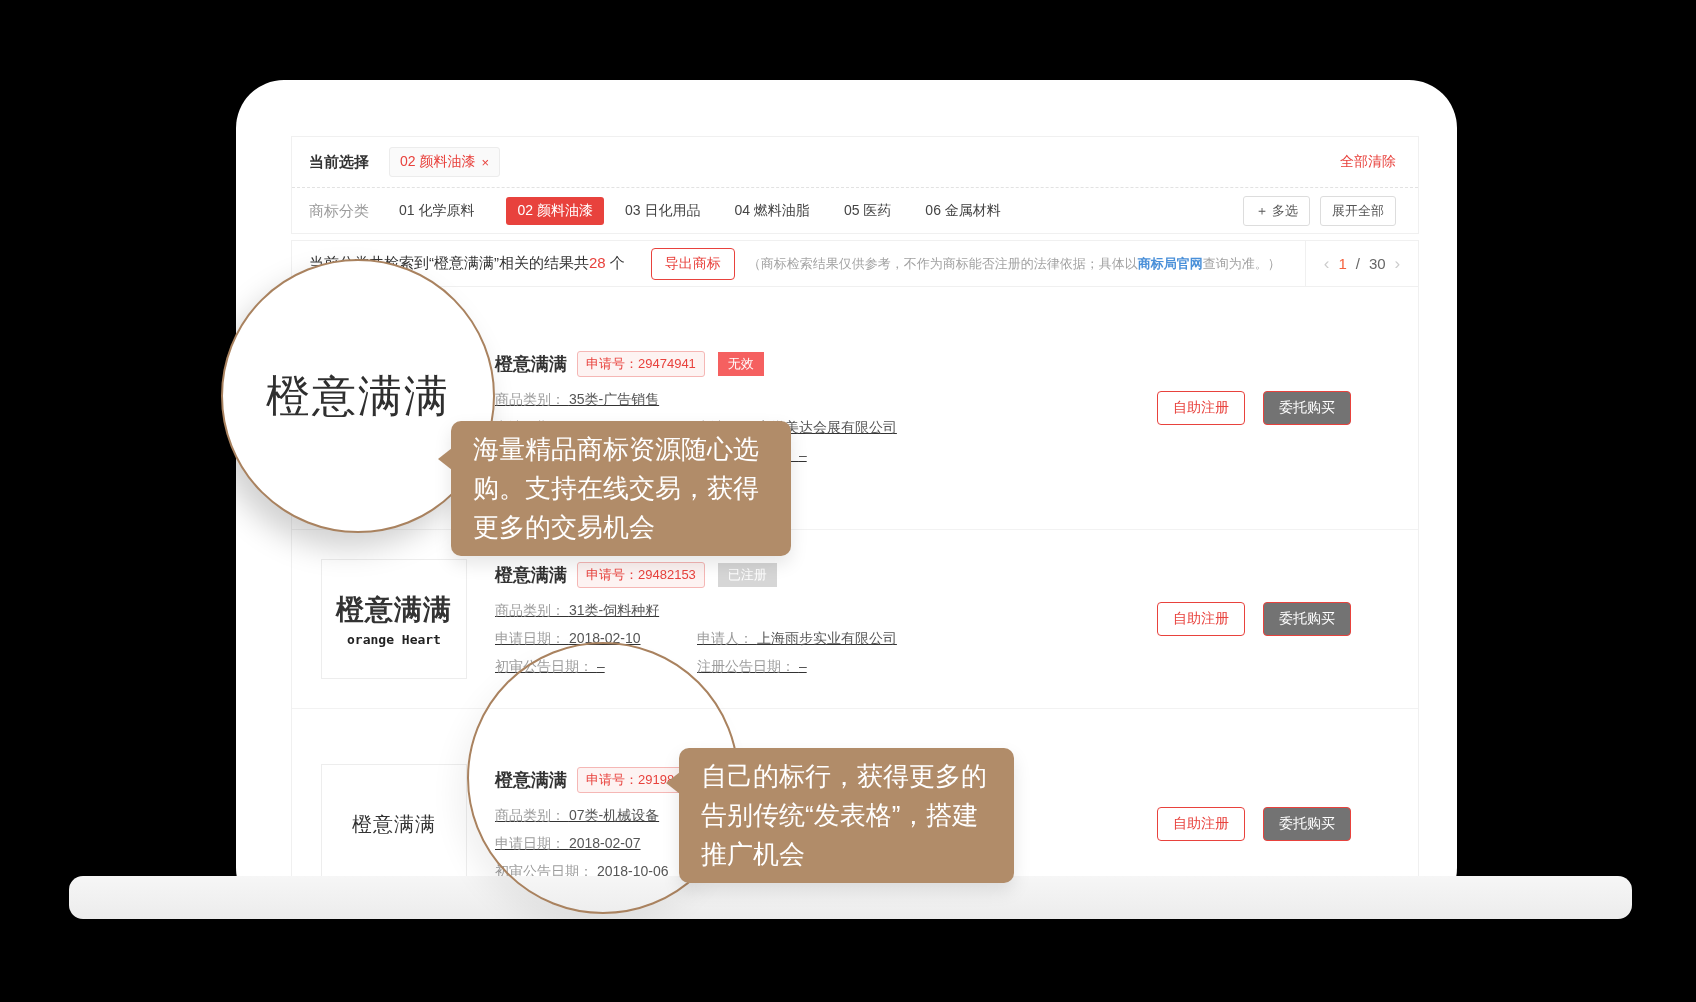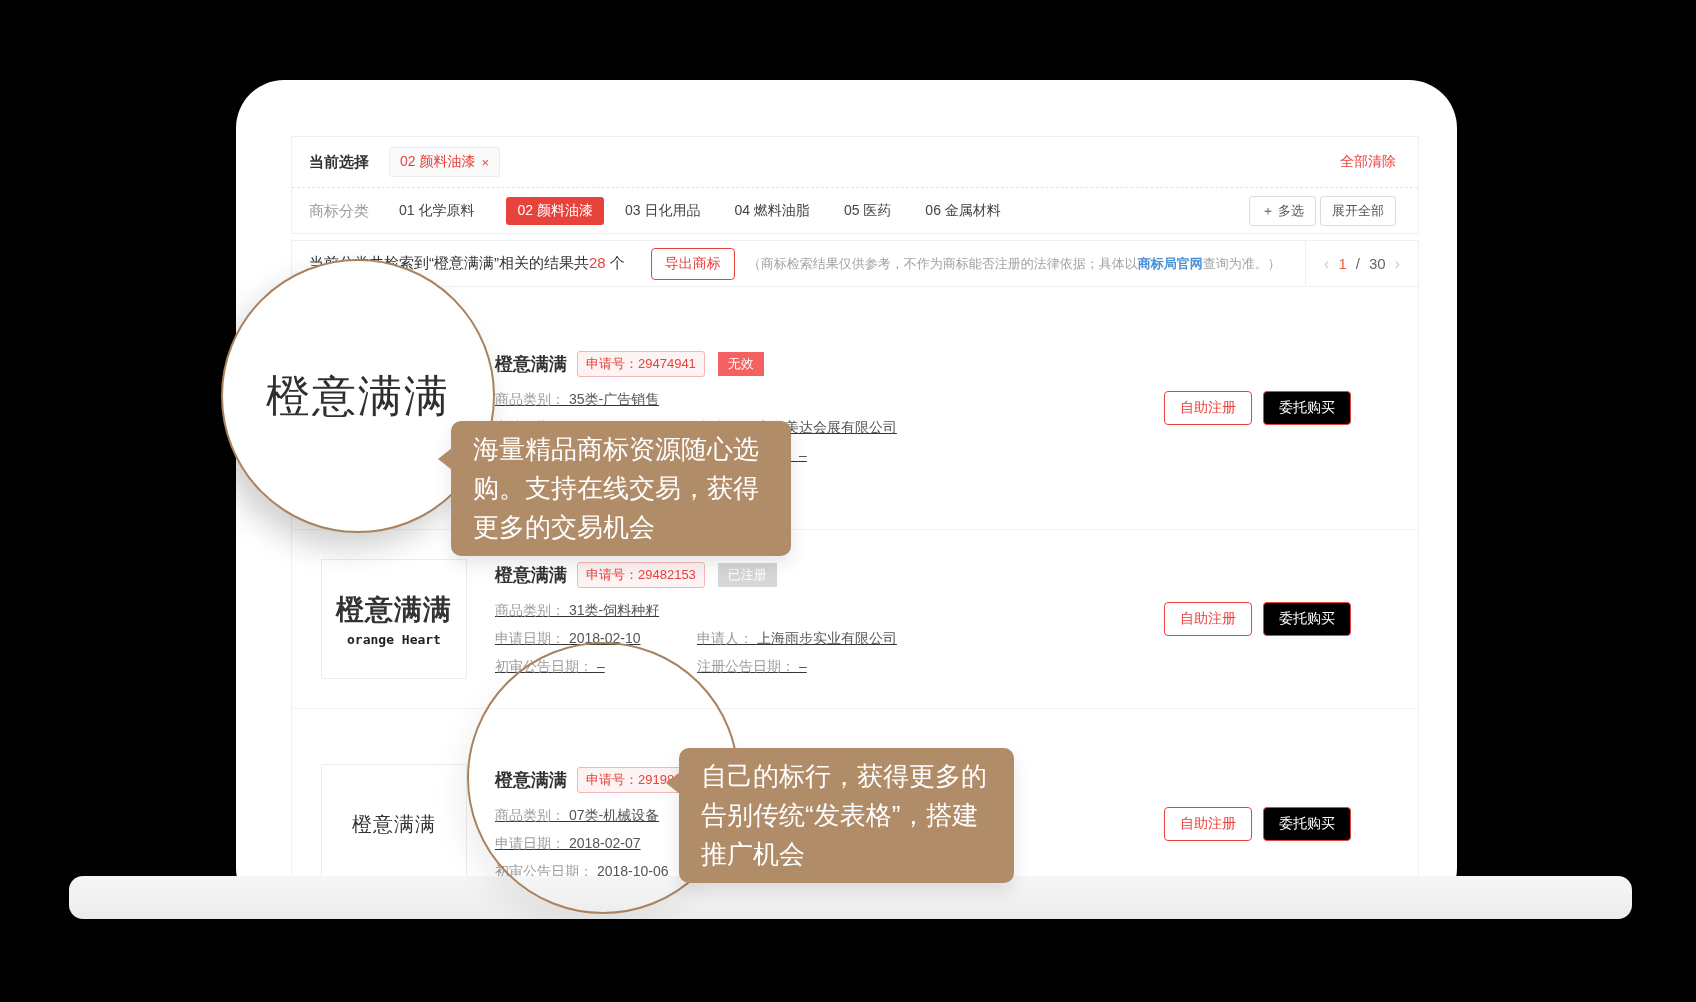--- a/index.html
+++ b/index.html
@@ -25,21 +25,21 @@
   .filter-label { font-size:15px; font-weight:700; color:#333; }
   .filter-tag { margin-left:20px; display:inline-flex; align-items:center; gap:6px;
                 background:#fafafa; border:1px solid #ececec; border-radius:3px;
                 padding:5px 10px; font-size:14px; color:#e8423d; cursor:pointer; }
   .filter-tag .x { font-size:13px; }
   .clear-all { margin-left:auto; color:#e8423d; font-size:14px; cursor:pointer; }
   .filter-row-b { height:46px; display:flex; align-items:center; padding:0 22px 0 17px; }
   .cat-label { font-size:15px; color:#9c9c9c; margin-right:28px; }
   .cat-item { font-size:14px; color:#444; margin-right:30px; padding:5px 2px; cursor:pointer; white-space:nowrap; }
   .cat-item.selected { background:#e8423d; color:#fff; border-radius:3px; padding:5px 11px; margin-right:19px; }
-  .cat-actions { margin-left:auto; display:flex; gap:4px; }
+  .cat-actions { margin-left:auto; display:flex; gap:10px; }
   .mini-btn { border:1px solid #ddd; border-radius:3px; background:#fff; color:#555;
               font-size:13px; padding:5px 11px; cursor:pointer; white-space:nowrap; }
   
   .panel-results { top:160px; height:666px; border-bottom:none; }
   .results-header { height:46px; display:flex; align-items:center; border-bottom:1px solid #f0f0f0; }
   .summary { font-size:15px; color:#333; margin-left:17px; white-space:nowrap; }
   .summary .count { color:#e8423d; }
   .export-btn { margin-left:26px; background:#fff; border:1px solid #e8423d; color:#e8423d;
                 border-radius:4px; font-size:14px; padding:6px 13px; cursor:pointer; white-space:nowrap; }
   .disclaimer { margin-left:13px; font-size:13px; color:#a3a3a3; white-space:nowrap; }
@@ -60,24 +60,24 @@
   .info { margin-left:28px; }
   .title-line { display:flex; align-items:center; margin-bottom:14px; }
   .tm-title { font-size:18px; font-weight:700; color:#333; }
   .app-no { margin-left:10px; border:1px solid #f5b7b5; background:#fdf3f2; color:#e8423d;
             font-size:13px; padding:3px 8px; border-radius:3px; white-space:nowrap; }
   .status { margin-left:13px; font-size:13px; color:#fff; padding:3px 10px; border-radius:0; white-space:nowrap; }
   .status.invalid { background:#f56060; }
   .status.registered { background:#d6d6d6; }
   .fields { display:grid; grid-template-columns:202px auto; row-gap:10px; font-size:14px;text-decoration:underline; }
   .fields .lab { color:#9c9c9c; } .fields .val { color:#555; }
-  .row-btns { margin-left:auto; display:flex; gap:11px; flex:none; }
+  .row-btns { margin-left:auto; display:flex; gap:18px; flex:none; }
   .btn-outline { background:#fff; border:1px solid #e8423d; color:#e8423d; border-radius:4px;
                  font-size:14px; padding:7px 15px; cursor:pointer; white-space:nowrap; }
-  .btn-solid { background:#000000; border:1px solid #e8423d; color:#fff; border-radius:4px;
+  .btn-solid { background:#737373; border:1px solid #e8423d; color:#fff; border-radius:4px;
                font-size:14px; padding:7px 15px; cursor:pointer; white-space:nowrap; }
   
   .mag-circle { position:absolute; border-radius:50%; border:2px solid #a9825f; z-index:5; }
   .mag-1 { left:221px; top:259px; width:274px; height:274px; background:#fff;
            display:flex; align-items:center; justify-content:center;
            box-shadow:-10px 16px 30px rgba(0,0,0,.18); }
   .mag-1 .big-mark { font-size:44px; font-weight:500; color:#2f2f2f; letter-spacing:2px; }
   .mag-2 { left:467px; top:642px; width:272px; height:272px; background:transparent;
            box-shadow:-10px 16px 30px rgba(0,0,0,.06); }
   .tooltip { position:absolute; background:#b18c69; color:#fff; border-radius:10px;

